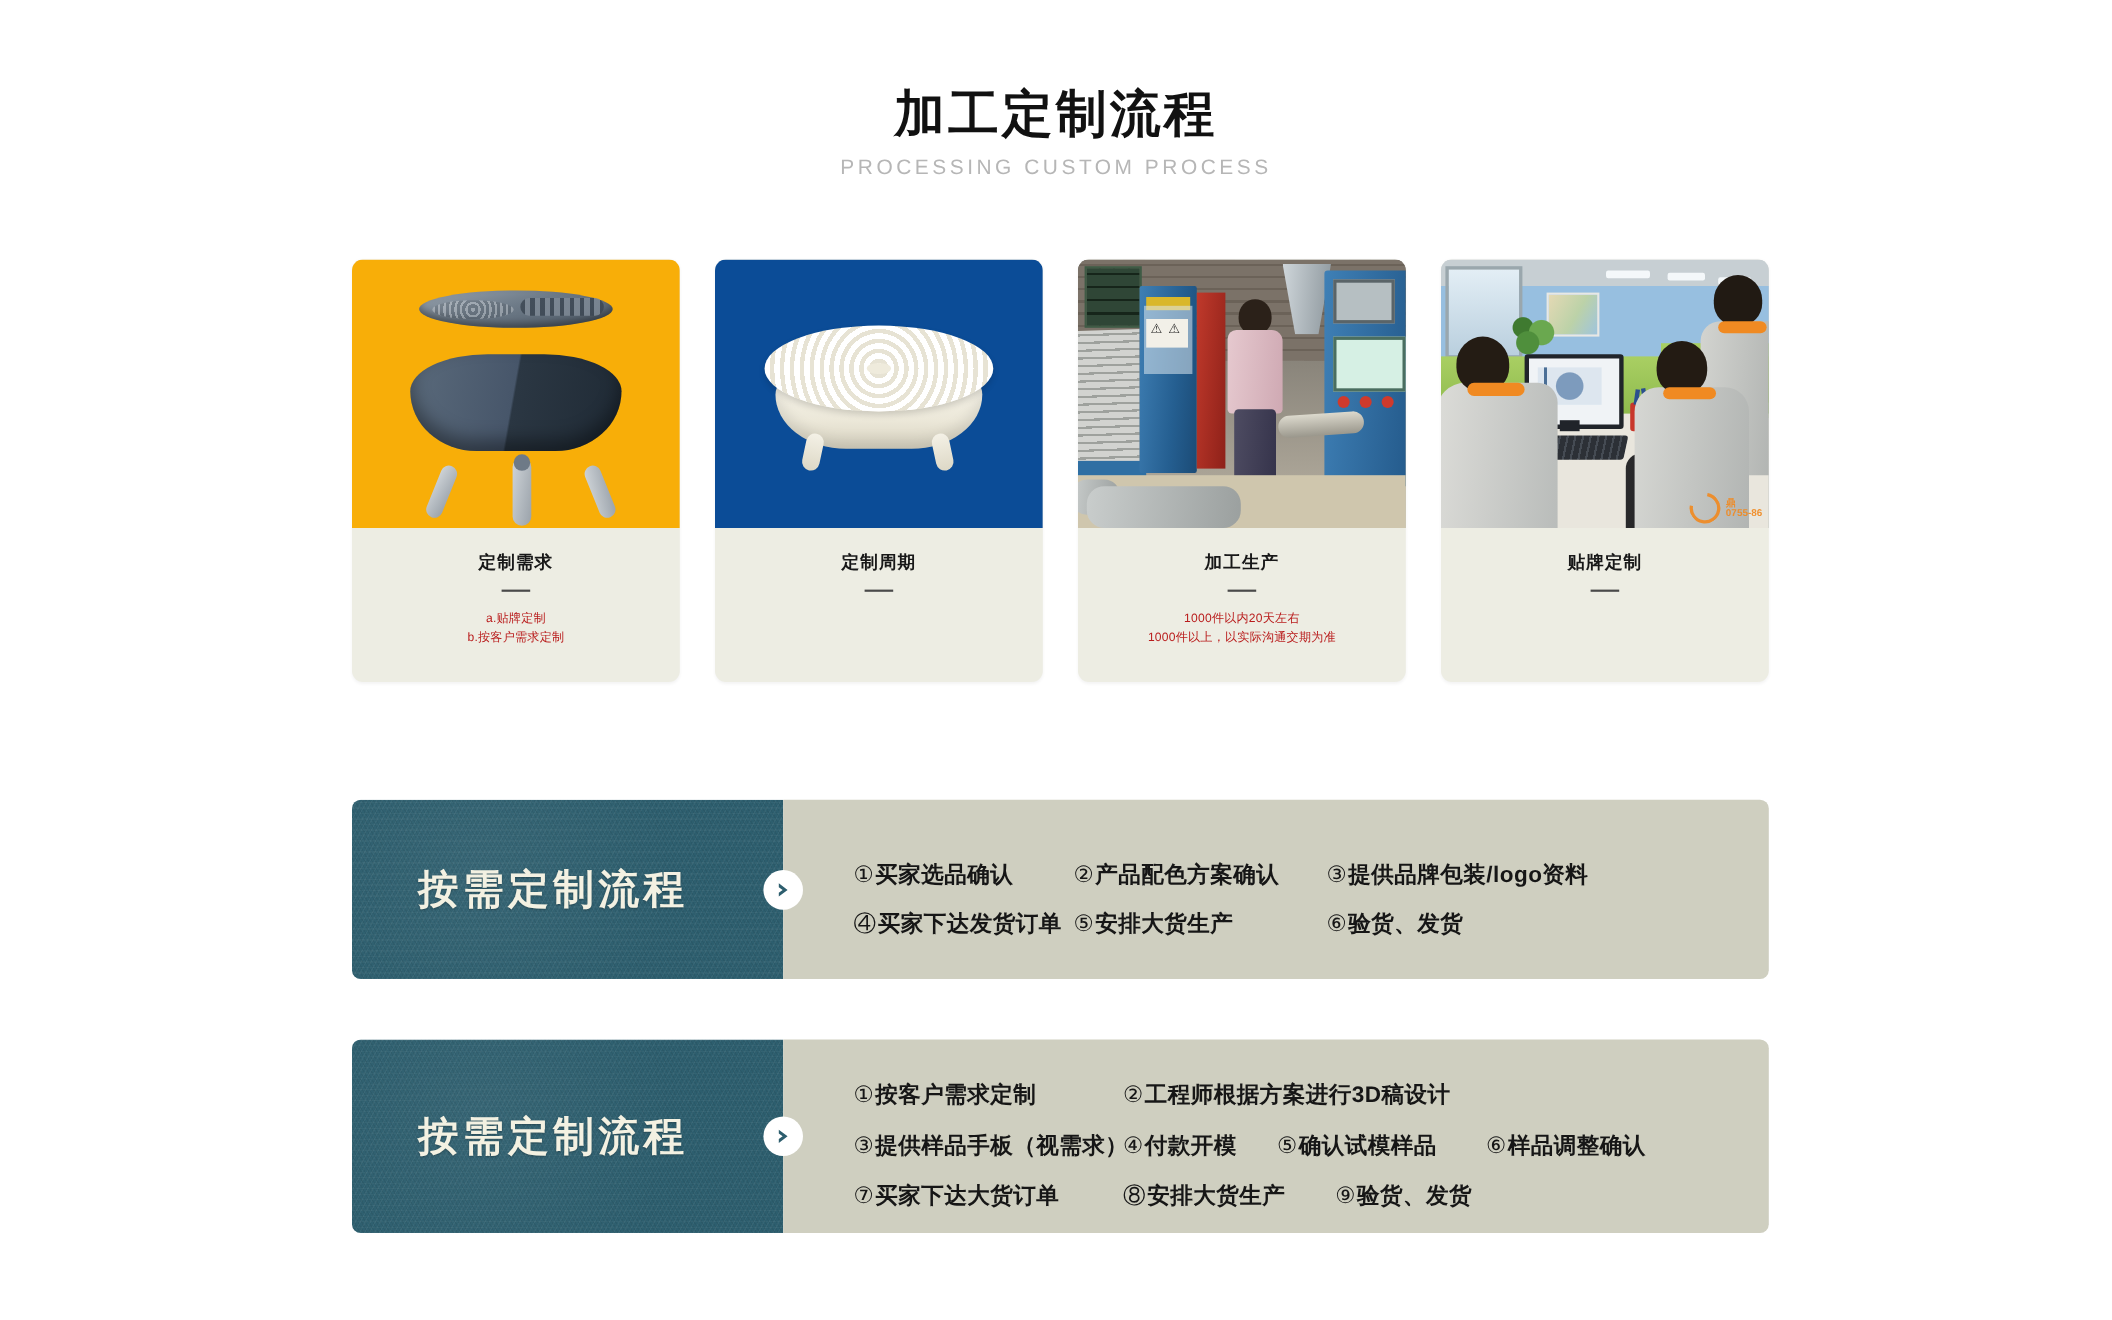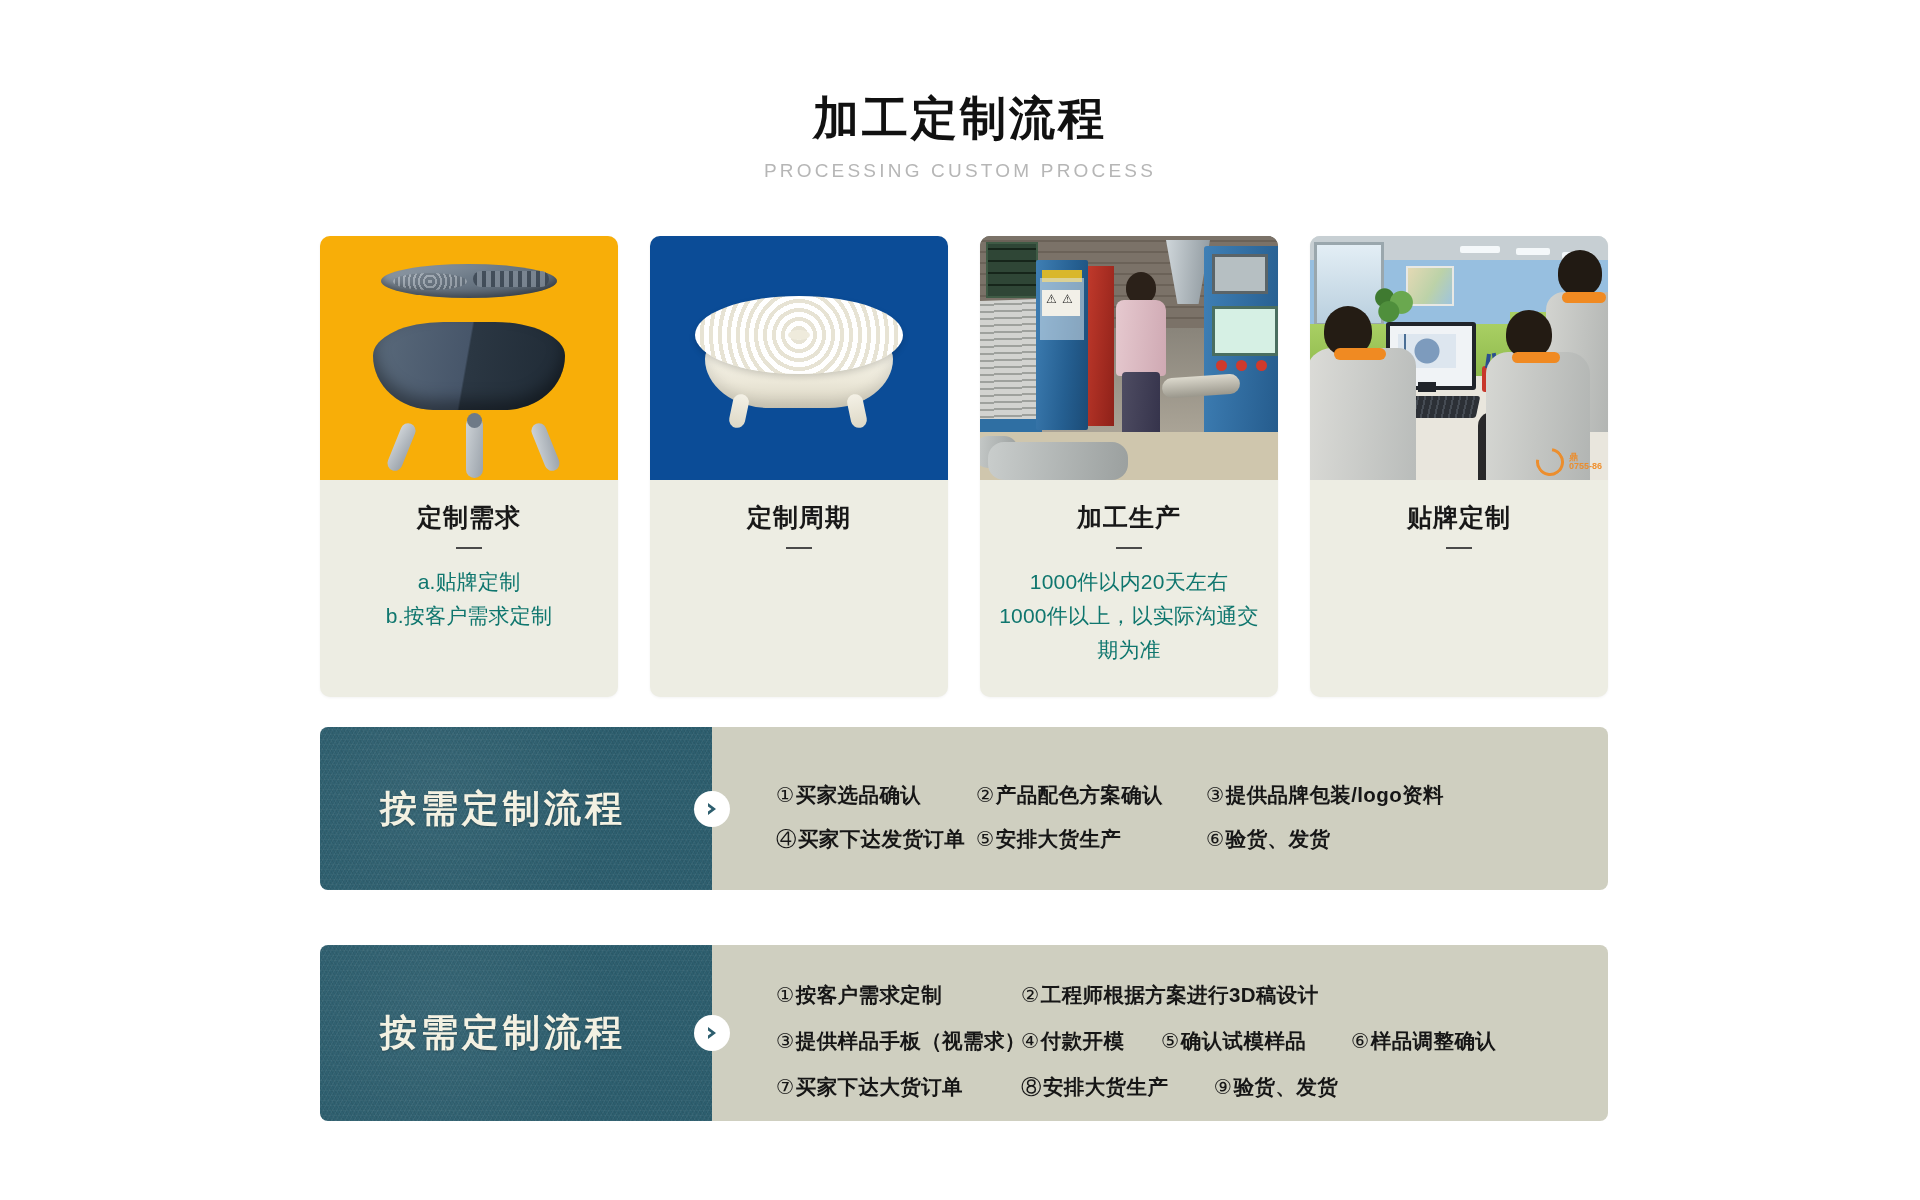--- a/index.html
+++ b/index.html
@@ -29,21 +29,21 @@
     top: 78px;
     width: 1920px;
     text-align: center;
   }
   .page-title {
     font-size: 46px;
     font-weight: 700;
     letter-spacing: 3px;
     color: #111111;
     line-height: 1.12;
-    margin: 15px;
+    margin: 0;
   }
   .page-subtitle {
     margin-top: 12px;
     font-size: 19px;
     letter-spacing: 3.2px;
     color: #b6b6b6;
     font-weight: 400;
   }
 
   
@@ -68,36 +68,36 @@
     height: 244px;
     position: relative;
     overflow: hidden;
   }
   .card-body {
     padding: 22px 14px 30px;
     text-align: center;
     flex: 1 1 auto;
   }
   .card-title {
-    font-size: 25px;
+    font-size: 16px;
     font-weight: 700;
     color: #181818;
     letter-spacing: 1px;
     line-height: 1.2;
   }
   .card-rule {
     width: 26px;
     height: 2px;
     background: #4a4a4a;
     margin: 15px auto 16px;
   }
   .card-desc {
-    font-size: 21px;
+    font-size: 11px;
     line-height: 1.62;
-    color: #0f766e;
+    color: #b91c1c;
     letter-spacing: 0.2px;
   }
 
   
   .media-grill { background: #f8ae08; }
   .grill-lid {
     position: absolute;
     left: 50%; top: 28px;
     transform: translateX(-50%);
     width: 176px; height: 34px;

